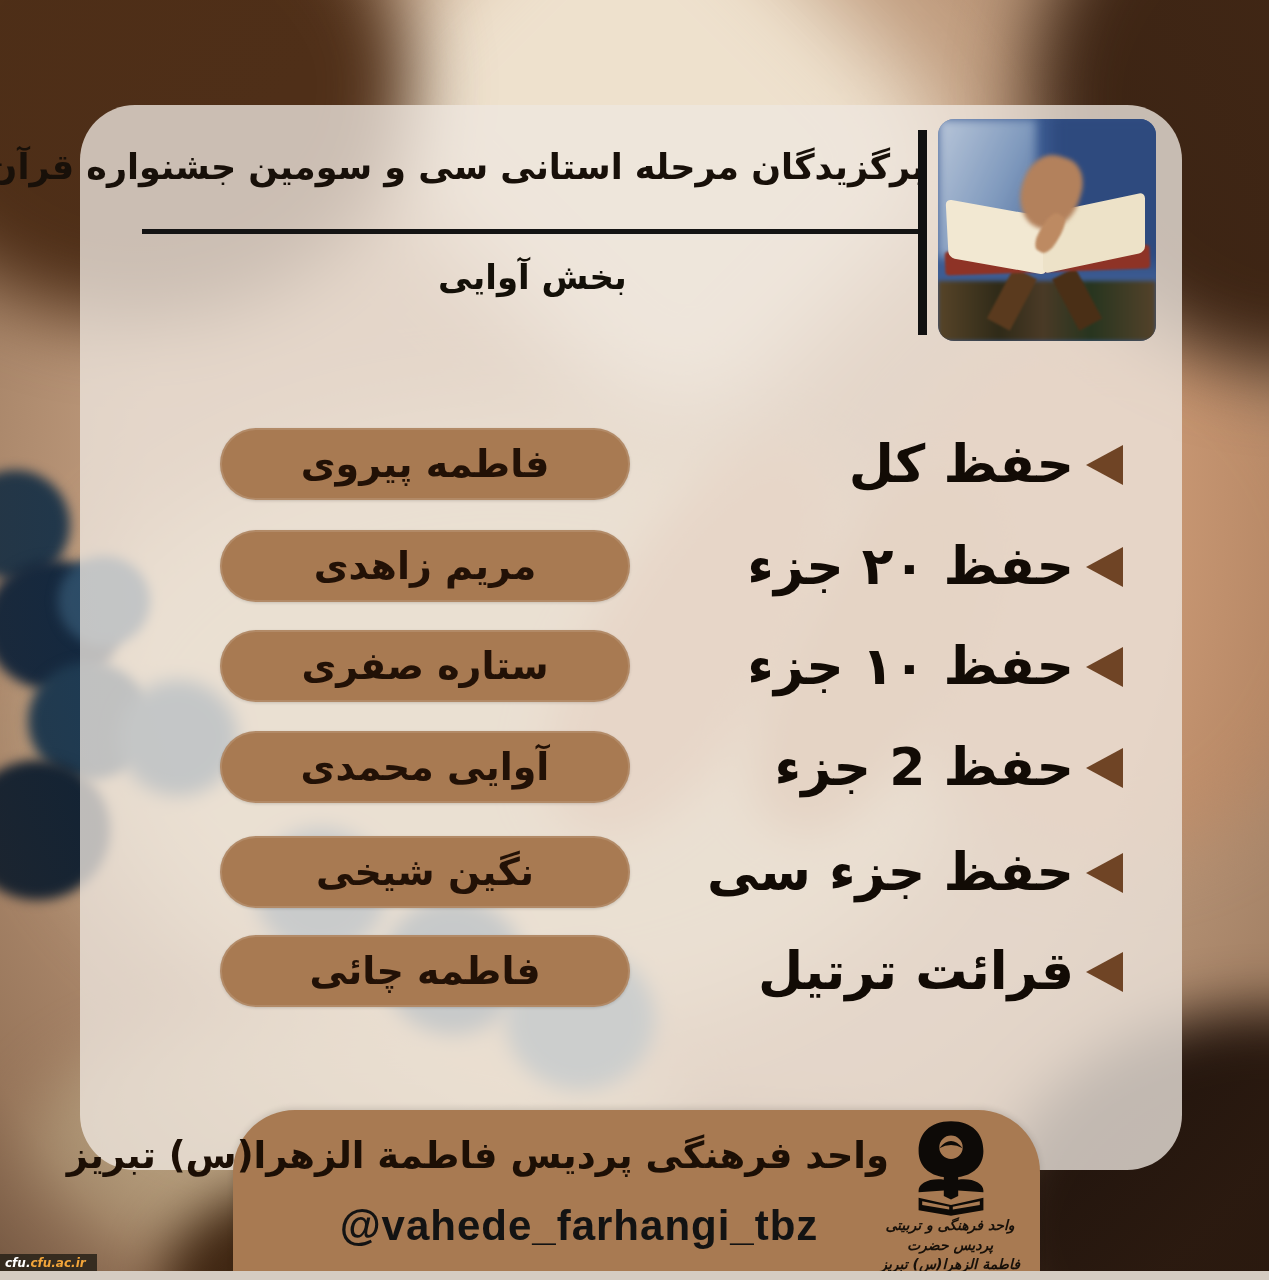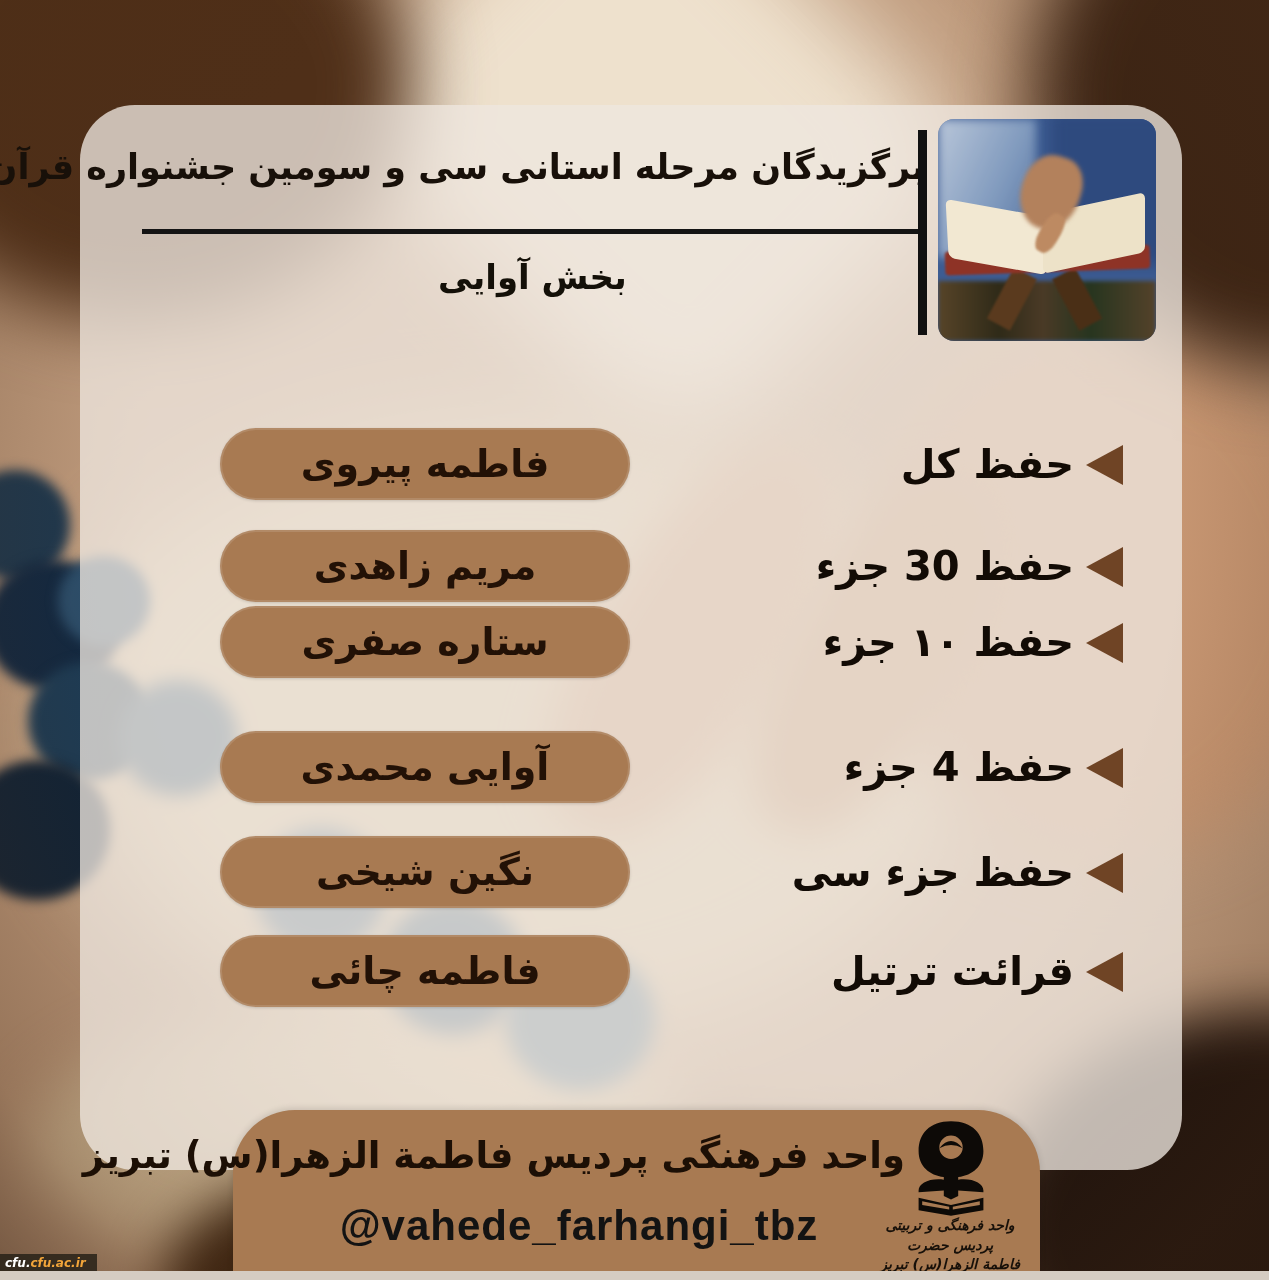--- a/index.html
+++ b/index.html
@@ -64,29 +64,29 @@
   .ph-page-r{right:5%;top:38%;width:47%;height:27%;background:#ede2c8;transform:skewY(-12deg);border-radius:6px;}
   .ph-hand{left:38%;top:16%;width:27%;height:34%;background:#b3815c;border-radius:45% 40% 50% 50%;transform:rotate(18deg);filter:blur(2px);}
   .ph-finger{left:47%;top:42%;width:9%;height:19%;background:#bd8a62;border-radius:40%;transform:rotate(30deg);filter:blur(1px);}
   
   .row{position:absolute;left:0;width:1269px;height:72px;z-index:4;text-decoration:underline;}
   .pill{position:absolute;left:220px;top:0;width:410px;height:72px;border-radius:38px;
     background:var(--pill);box-shadow:inset 0 0 0 2px rgba(255,255,255,.12), 0 1px 3px rgba(0,0,0,.15);
     display:flex;align-items:center;justify-content:center;
     font-size:38px;font-weight:bold;color:#221106;direction:rtl;white-space:nowrap;}
   .cat{position:absolute;right:195px;top:0;height:72px;line-height:72px;
-    font-size:40px;font-weight:bold;color:#120b05;direction:rtl;white-space:nowrap;}
+    font-size:52px;font-weight:bold;color:#120b05;direction:rtl;white-space:nowrap;}
   .arrow{position:absolute;right:146px;top:17px;width:0;height:0;
     border-top:20px solid transparent;border-bottom:20px solid transparent;
     border-right:37px solid var(--arrow);}
   
   .footer{position:absolute;left:233px;top:1110px;width:807px;height:170px;
     background:var(--footer-card);border-radius:62px 62px 0 0;z-index:5;
     box-shadow:0 -2px 6px rgba(0,0,0,.12);}
-  .f-org{position:absolute;left:52px;top:24px;width:620px;text-align:center;
+  .f-org{position:absolute;left:36px;top:24px;width:620px;text-align:center;
     font-size:37px;font-weight:bold;color:#1c0f05;direction:rtl;white-space:nowrap;}
   .f-handle{position:absolute;left:36px;top:92px;width:620px;text-align:center;
     font-size:42px;font-weight:bold;color:#131313;letter-spacing:1px;
     font-family:"Liberation Sans",sans-serif;}
   .f-logo{position:absolute;right:44px;top:10px;width:90px;height:96px;}
   .f-caption{position:absolute;right:14px;top:106px;width:152px;text-align:center;
     font-size:14px;font-style:italic;color:#171009;direction:rtl;line-height:1.4;font-weight:bold;}
   
   .watermark{position:absolute;left:0;top:1254px;height:17px;padding:0 11px 0 5px;z-index:8;
     background:rgba(42,35,25,.88);display:flex;align-items:center;
@@ -147,35 +147,35 @@
     <div class="pill">
         <span>فاطمه پیروی</span>
       </div>
     <span class="cat">حفظ کل</span>
     <span class="arrow"></span>
   </div>
   <div class="row" style="top:530px">
     <div class="pill">
         <span>مریم زاهدی</span>
       </div>
-    <span class="cat">حفظ 30 جزء</span>
-    <span class="arrow"></span>
-  </div>
-  <div class="row" style="top:606px">
+    <span class="cat">حفظ ۲۰ جزء</span>
+    <span class="arrow"></span>
+  </div>
+  <div class="row" style="top:630px">
     <div class="pill">
         <span>ستاره صفری</span>
       </div>
     <span class="cat">حفظ ۱۰ جزء</span>
     <span class="arrow"></span>
   </div>
   <div class="row" style="top:731px">
     <div class="pill">
         <span>آوایی محمدی</span>
       </div>
-    <span class="cat">حفظ 4 جزء</span>
+    <span class="cat">حفظ 2 جزء</span>
     <span class="arrow"></span>
   </div>
   <div class="row" style="top:836px">
     <div class="pill">
         <span>نگین شیخی</span>
       </div>
     <span class="cat">حفظ جزء سی</span>
     <span class="arrow"></span>
   </div>
   <div class="row" style="top:935px">

